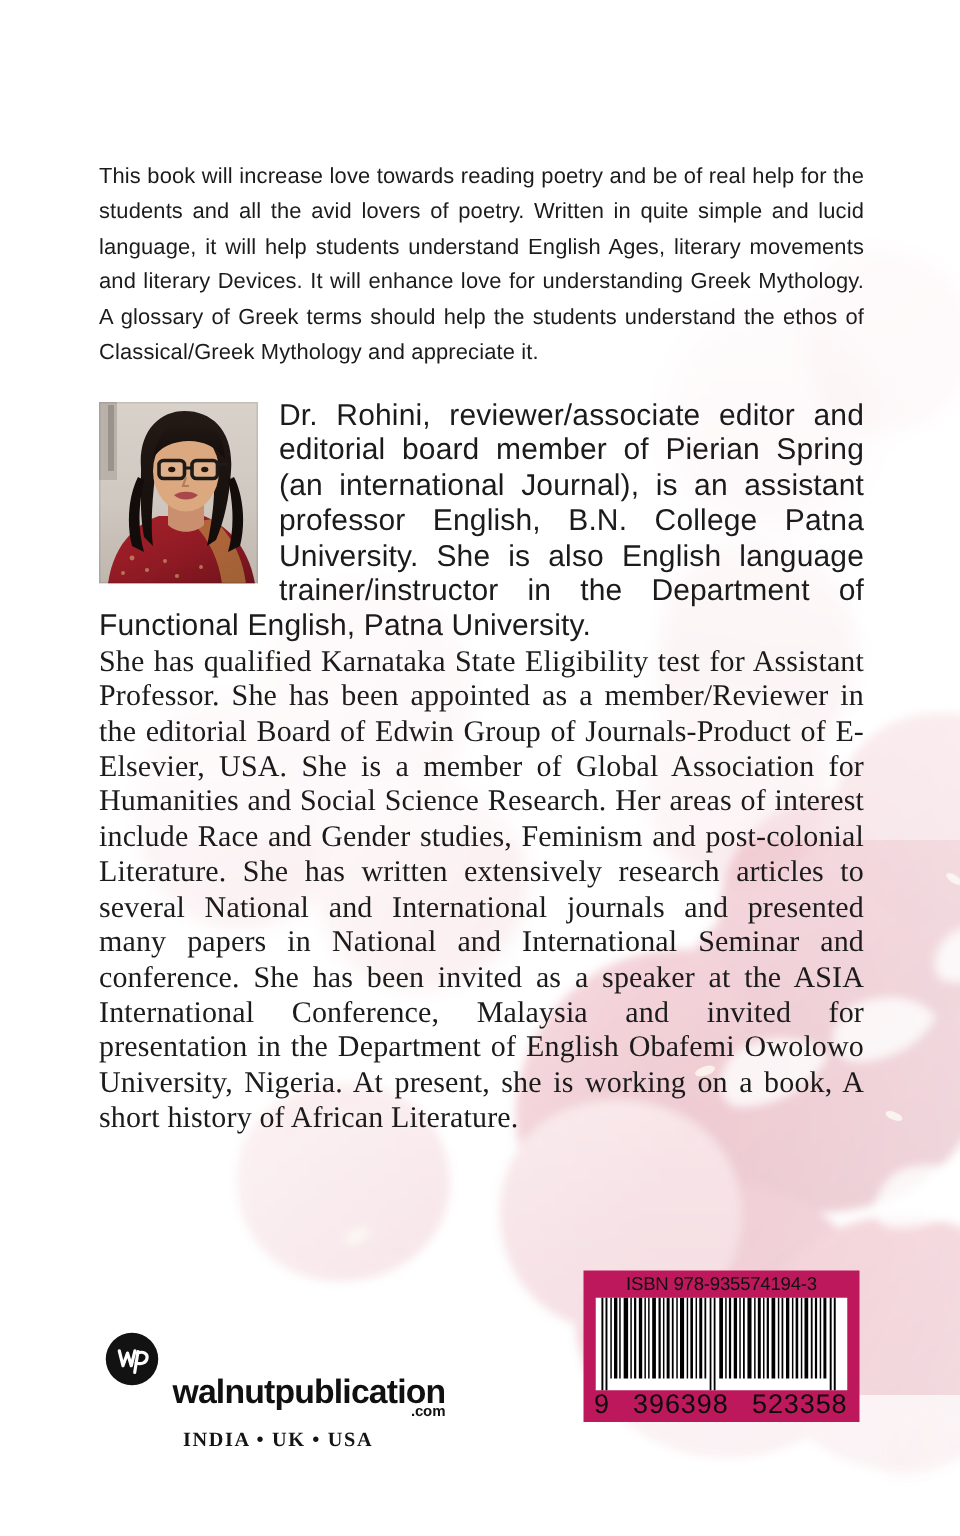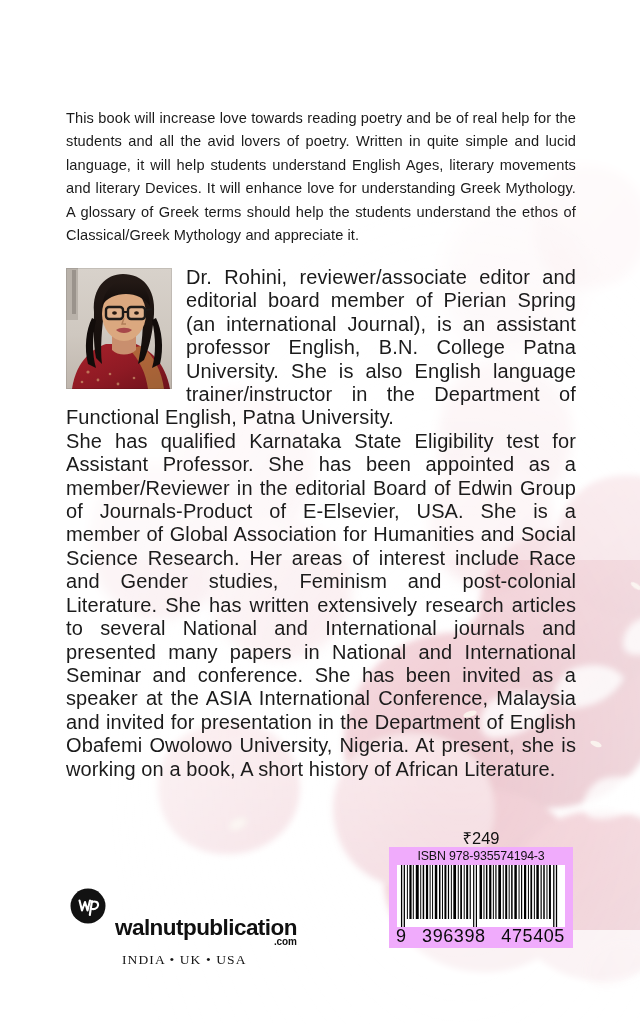--- a/index.html
+++ b/index.html
@@ -75,21 +75,21 @@
     letter-spacing: 0.1px;
   }
   .photo-float {
     float: left;
     width: 106px;
     height: 123px;
     margin: 2px 14px 0 0;
     shape-outside: inset(0);
   }
   .bio-p { margin: 0; }
-  .bio-p + .bio-p { margin-top: 0; }
+  .bio-p + .bio-p { margin-top: 0; font-family: Liberation Serif, serif; }
 
   
   .publisher {
     position: absolute;
     left: 70px;
     top: 873px;
     width: 250px;
   }
   .pub-row {
     display: flex;
@@ -120,42 +120,42 @@
     font-size: 10px;
     font-weight: bold;
     color: #101010;
     letter-spacing: -0.1px;
   }
   .pub-countries {
     margin-top: 13px;
     margin-left: 52px;
     font-family: "Liberation Serif", serif;
     font-size: 13.5px;
-    font-weight: normal;
+    font-weight: bold;
     color: #141414;
     letter-spacing: 1.1px;
   }
 
   
   .price {
     position: absolute;
     left: 389px;
     top: 826px;
     width: 184px;
     text-align: center;
     font-size: 16.5px;
     color: #111111;
   }
   .barcode-box {
     position: absolute;
     left: 389px;
     top: 847px;
     width: 184px;
     height: 101px;
-    background: #f0abfc;
+    background: #be185d;
     box-sizing: border-box;
     padding: 2px 0 0 0;
   }
   .isbn-line {
     text-align: center;
     font-size: 12.4px;
     color: #111111;
     letter-spacing: -0.15px;
     line-height: 14px;
   }
@@ -394,21 +394,20 @@
           </svg>
         </div>
         <div class="pub-word-wrap">
           <div class="pub-word">walnutpublication</div>
           <div class="pub-dotcom">.com</div>
         </div>
       </div>
       <div class="pub-countries">INDIA  •  UK  •  USA</div>
     </div>
 
-    <div class="price">₹249</div>
 
     <div class="barcode-box">
       <div class="isbn-line">ISBN 978-935574194-3</div>
 
       <div class="barcode-bars">
         <svg viewBox="0 0 340 62" preserveAspectRatio="none" xmlns="http://www.w3.org/2000/svg" aria-hidden="true">
           <rect x="0" y="0" width="340" height="62" fill="#ffffff"></rect>
           <g fill="#000000">
 
             <rect x="8" y="0" width="2.6" height="62"></rect>
@@ -465,18 +464,18 @@
 
             <rect x="316" y="0" width="2.6" height="62"></rect>
             <rect x="321.5" y="0" width="2.6" height="62"></rect>
           </g>
         </svg>
       </div>
 
       <div class="barcode-digits">
         <span class="bd-left">9</span>
         <span class="bd-mid">396398</span>
-        <span class="bd-right">475405</span>
+        <span class="bd-right">523358</span>
       </div>
     </div>
 
   </div>
 </div>
 
 </body></html>

